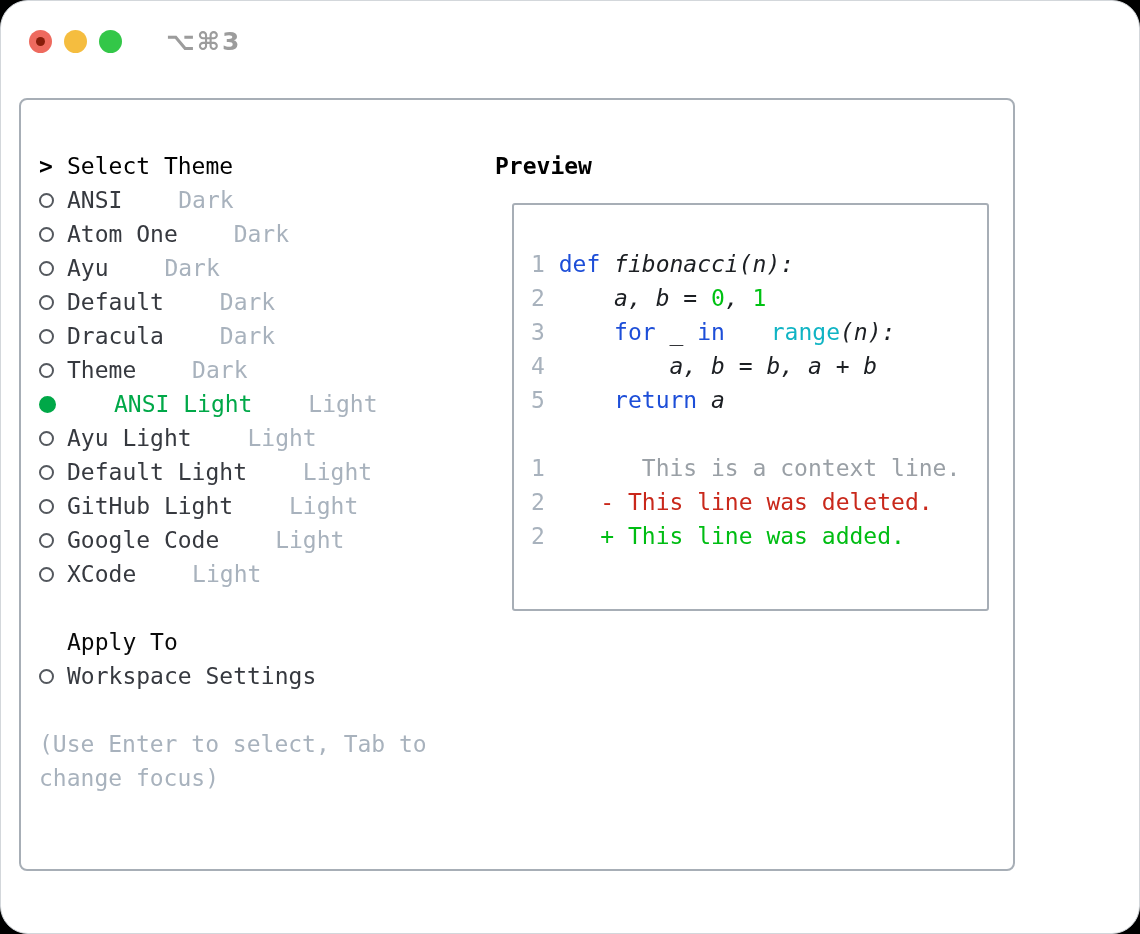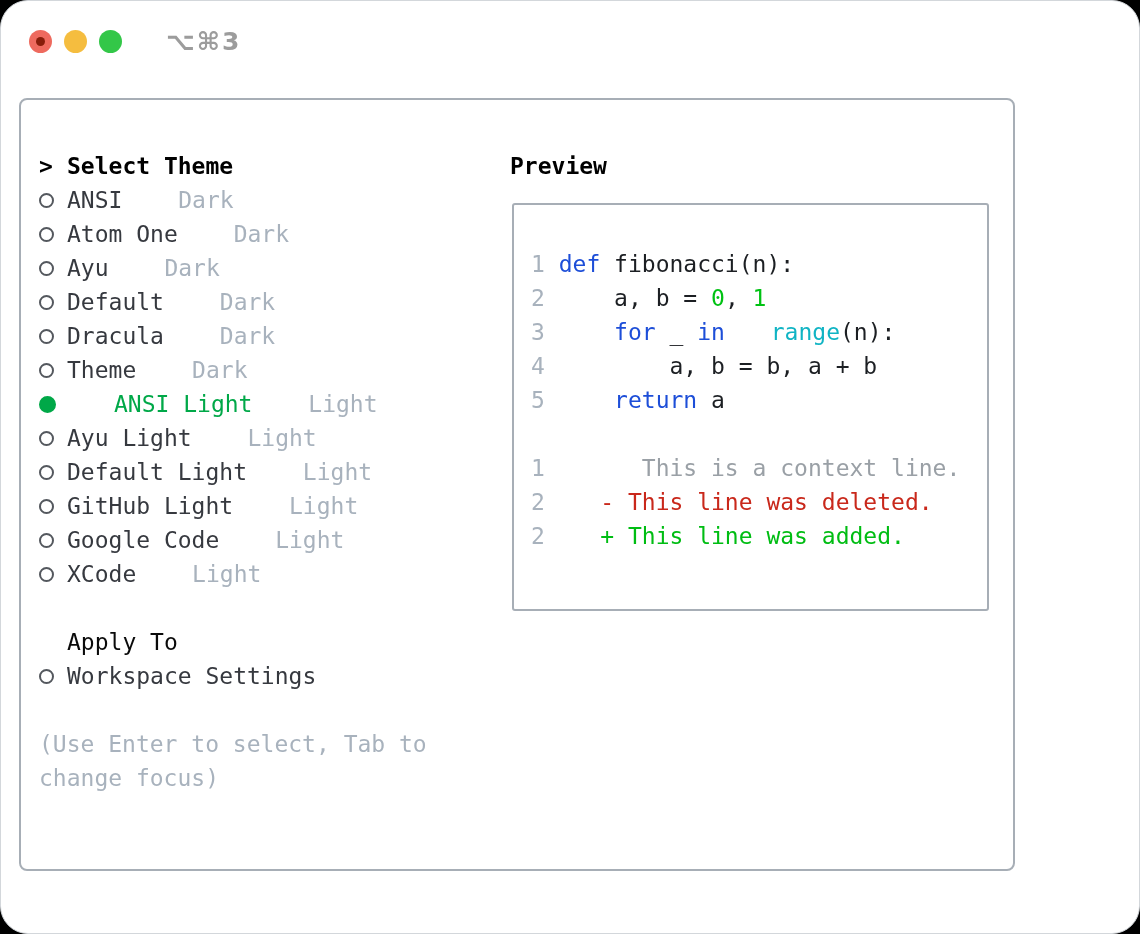--- a/index.html
+++ b/index.html
@@ -14,40 +14,40 @@
                       background:var(--traffic_red_dot); }
   .light.yellow { background:var(--traffic_yellow); }
   .light.green { background:var(--traffic_green); }
   .win-title { margin-left:32px; font-family:"DejaVu Sans","Liberation Sans",sans-serif;
                font-weight:bold; font-size:25px; color:var(--title_gray); letter-spacing:2px; }
   .main-box { position:absolute; left:18px; top:97px; width:996px; height:773px;
               border:2px solid var(--panel_border); border-radius:8px; background:#fff; }
   .pane-left { position:absolute; left:18px; top:49px; font-size:23px; }
   .row { display:flex; align-items:center; height:34px; white-space:pre; }
   .marker { width:28px; flex:0 0 28px; display:flex; align-items:center; }
-  .hdr-text { font-weight:bold; color:#000; }
+  .hdr-text { font-weight:normal; color:#000; }
   .hdr-marker { font-weight:bold; color:#000; }
   .subhdr-text { color:#0a0a0a; }
   .item-name { color:var(--item_text); }
   .tag { color:var(--tag_gray);margin-left:42px; }
   .row.sel .item-name { color:var(--green_selected);margin-left:47px; }
   .dot { width:15px; height:15px; border:2.5px solid var(--circle_outline); border-radius:50%; }
   .row.sel .dot { width:17px; height:17px; background:var(--green_selected);
                   border-color:var(--green_selected); }
   .spacer { height:34px; }
   .hint-line { height:34px; display:flex; align-items:center; color:var(--hint_gray); white-space:pre;text-align:right; }
-  .preview-label { position:absolute; left:489px; top:49px; height:34px; display:flex;
+  .preview-label { position:absolute; left:474px; top:49px; height:34px; display:flex;
                    align-items:center; font-size:23px; font-weight:bold; color:#000; }
   .preview-box { position:absolute; left:491px; top:103px; width:477px; height:408px;
                  border:2px solid var(--panel_border); border-radius:3px; background:#fff;
                  padding:42px 0 0 17px; font-size:23px; overflow:hidden; }
   .pline { height:34px; display:flex; align-items:center; white-space:pre; }
   .pgap { height:34px; }
   .tok.ln { color:var(--line_number); }
-  .tok.plain { color:var(--code_plain); }
+  .tok.plain { color:var(--code_plain);font-style:italic; }
   .tok.kw { color:var(--code_keyword); }
   .tok.builtin { color:var(--code_builtin);margin-left:32px; }
   .tok.num { color:var(--code_number); }
   .tok.ctx { color:var(--diff_context); }
   .tok.del { color:var(--diff_deleted);text-align:center; }
   .tok.add { color:var(--diff_added); }
 </style>
 </head>
 <body>
 

